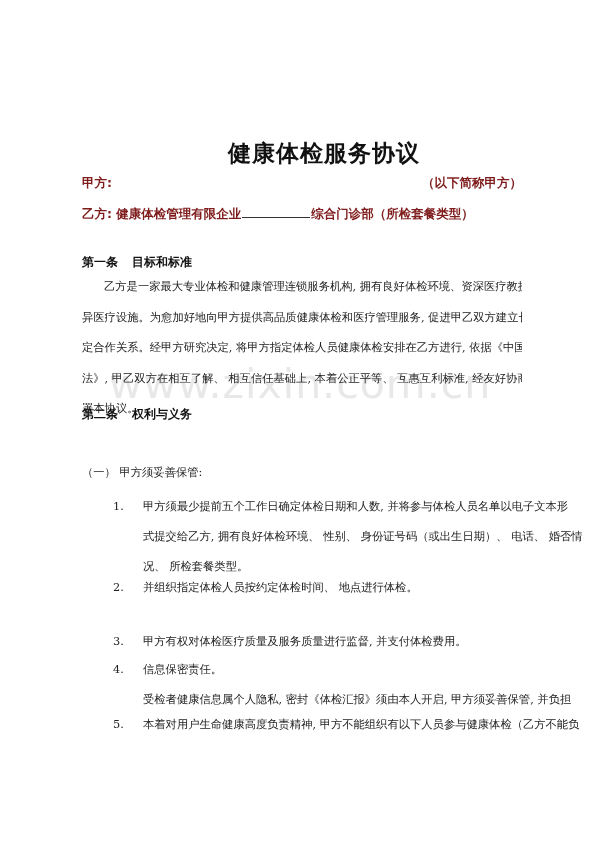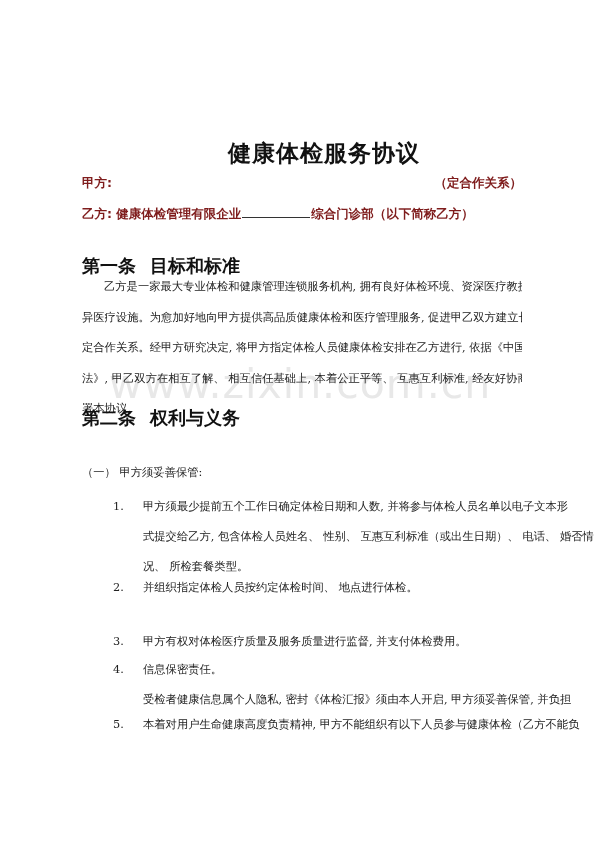--- a/index.html
+++ b/index.html
@@ -6,21 +6,21 @@
     body { width: 600px; height: 849px; position: relative; overflow: hidden;
       font-family: "DejaVu Serif", "Liberation Serif", serif; color: #1a1a1a; }
     .page { position: absolute; left: 0; top: 0; width: 600px; height: 849px; }
     .title { position: absolute; left: 0; width: 600px; top: 138px; text-align: center;
       font-family: "DejaVu Sans", "Liberation Sans", sans-serif; font-weight: bold; font-size: 23px; letter-spacing: 1px; color: #111; margin-left: 24px; }
     .party { position: absolute; left: 82px; font-family: "DejaVu Sans", "Liberation Sans", sans-serif; font-weight: bold; font-size: 12.5px; color: #7f1d1d; white-space: nowrap; }
     .party-a { top: 175px; width: 440px; }
     .party-a .right { position: absolute; right: 0; top: 0; }
     .party-b { top: 205px; }
     .blank { display: inline-block; width: 68px; border-bottom: 1px solid #333; height: 12px; vertical-align: baseline; margin: 0 1px; }
-    .section { position: absolute; left: 82px; font-family: Liberation Sans, sans-serif; font-weight: bold; font-size: 18px; color: #111; }
+    .section { position: absolute; left: 82px; font-family: Liberation Sans, sans-serif; font-weight: bold; font-size: 12px; color: #111; }
     .section .gap { display: inline-block; width: 14px; }
     .sec1 { top: 254px; }
     .sec2 { top: 406px; }
     .para { position: absolute; left: 82px; width: 440px; font-size: 11.3px; line-height: 30.5px; color: #222; text-align: justify; }
     .para .line { display: block; white-space: nowrap; overflow: hidden; }
     .para .indent { padding-left: 22px; }
     .p1 { top: 272px; }
     .sub { position: absolute; left: 82px; top: 465px; font-size: 11.3px; color: #222; }
     .item { position: absolute; left: 113px; width: 420px; font-size: 11.3px; line-height: 30px; color: #222; }
     .item .num { position: absolute; left: 0; top: 0; width: 18px; }
@@ -38,26 +38,26 @@
 <body>
 
 <div class="page">
 
   <div class="watermark">www.zixin.com.cn</div>
 
   <div class="title">健康体检服务协议</div>
 
   <div class="party party-a">
     <span>甲方:</span>
-    <span class="right">（定合作关系）</span>
+    <span class="right">（以下简称甲方）</span>
   </div>
 
   <div class="party party-b">
     <span>乙方:</span>
-    <span>健康体检管理有限企业</span><span class="blank"></span><span>综合门诊部（以下简称乙方）</span>
+    <span>健康体检管理有限企业</span><span class="blank"></span><span>综合门诊部（所检套餐类型）</span>
   </div>
 
   <div class="section sec1">
     <span>第一条</span><span class="gap"></span><span>目标和标准</span>
   </div>
 
   <div class="para p1">
     <span class="line indent">乙方是一家最大专业体检和健康管理连锁服务机构, 拥有良好体检环境、资深医疗教授和优</span>
     <span class="line">异医疗设施。为愈加好地向甲方提供高品质健康体检和医疗管理服务, 促进甲乙双方建立长久稳</span>
     <span class="line">定合作关系。经甲方研究决定, 将甲方指定体检人员健康体检安排在乙方进行, 依据《中国协议</span>
@@ -68,21 +68,21 @@
   <div class="section sec2">
     <span>第二条</span><span class="gap"></span><span>权利与义务</span>
   </div>
 
   <div class="sub">（一） 甲方须妥善保管:</div>
 
   <div class="item i1">
     <span class="num">1.</span>
     <span class="text">
       <span class="line">甲方须最少提前五个工作日确定体检日期和人数, 并将参与体检人员名单以电子文本形</span>
-      <span class="line">式提交给乙方, 包含体检人员姓名、 性别、 互惠互利标准（或出生日期）、 电话、 婚否情</span>
+      <span class="line">式提交给乙方, 拥有良好体检环境、 性别、 身份证号码（或出生日期）、 电话、 婚否情</span>
       <span class="line">况、 所检套餐类型。</span>
     </span>
   </div>
 
   <div class="item i2">
     <span class="num">2.</span>
     <span class="text">
       <span class="line">并组织指定体检人员按约定体检时间、 地点进行体检。</span>
     </span>
   </div>

